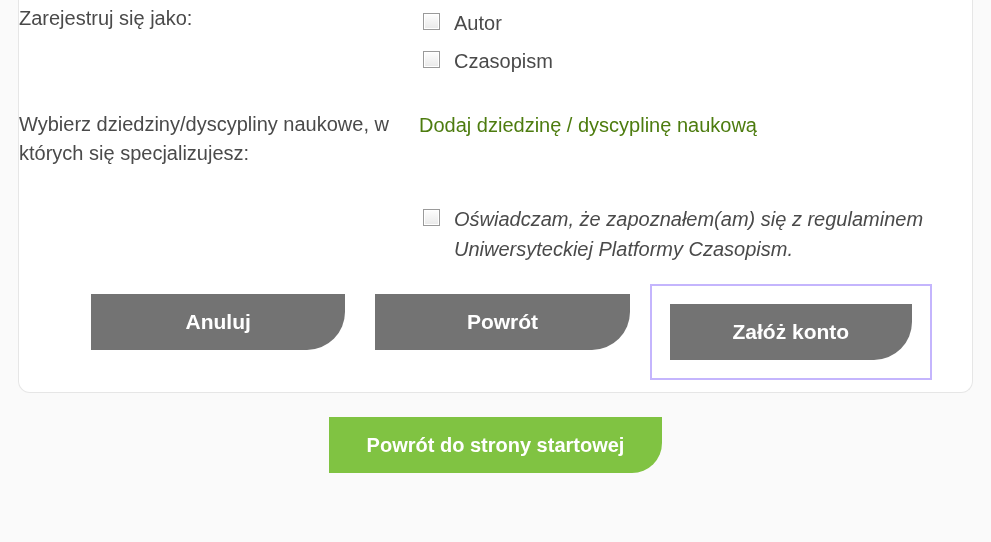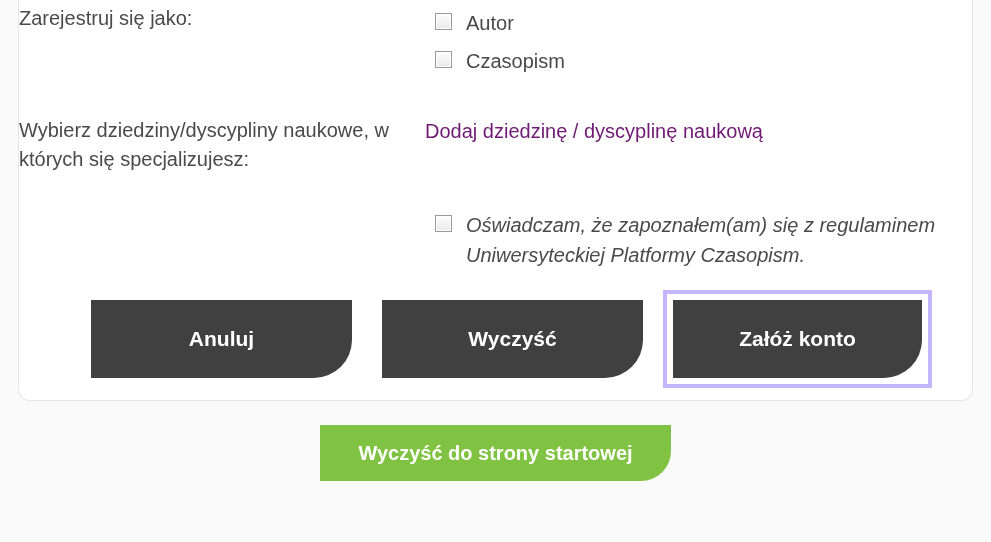--- a/index.html
+++ b/index.html
@@ -34,60 +34,60 @@
     padding-right: 18px;
     line-height: 1.45;
   }
   .value-col {
     flex: 1;
     padding-right: 30px;
   }
   .chk-line {
     display: flex;
     align-items: flex-start;
-    margin: 4px 0 8px 16px;
+    margin: 4px 0 8px 4px;
     line-height: 1.5;
   }
   .chk {
     width: 17px;
     height: 17px;
     border: 1px solid #9a9a9a;
     background: linear-gradient(#fefefe, #e9e9e9);
     margin-right: 14px;
     margin-top: 5px;
     flex: 0 0 auto;
     box-shadow: inset 0 0 0 1px #fff;
   }
   .link {
-    color: #701a75;
+    color: #4d7c0f;
     cursor: pointer;
     line-height: 1.5;
   }
   .btn-row {
     display: flex;
     gap: 30px;
     padding: 18px 50px 0 72px;
   }
   .btn {
-    background: #404040;
+    background: #737373;
     color: #fff;
     font-weight: bold;
     font-size: 21px;
-    height: 78px;
+    height: 56px;
     flex: 1;
     border: none;
     border-radius: 0 0 38px 0;
     display: flex;
     align-items: center;
     justify-content: center;
     cursor: pointer;
   }
   .highlight-box {
-    border: 4px solid #c4b5fd;
-    padding: 6px;
+    border: 2px solid #c4b5fd;
+    padding: 18px;
     display: flex;
     align-items: flex-start;
     justify-content: stretch;
     flex: 1;
     margin: -10px;
   }
   .highlight-box .btn { flex: 1; }
   .back-row {
     display: flex;
     justify-content: center;
@@ -120,42 +120,42 @@
         <span class="chk"></span>
         <span>Autor</span>
       </div>
       <div class="chk-line">
         <span class="chk"></span>
         <span>Czasopism</span>
       </div>
     </div>
   </div>
 
-  <div class="row" style="margin-top:24px;gap:6px;">
+  <div class="row" style="margin-top:18px;">
     <div class="label-col">Wybierz dziedziny/dyscypliny naukowe, w których się specjalizujesz:</div>
     <div class="value-col">
       <span class="link">Dodaj dziedzinę / dyscyplinę naukową</span>
     </div>
   </div>
 
   <div class="row" style="margin-top:24px;font-style:italic;">
     <div class="label-col"></div>
     <div class="value-col">
       <div class="chk-line">
         <span class="chk"></span>
         <span>Oświadczam, że zapoznałem(am) się z regulaminem Uniwersyteckiej Platformy Czasopism.</span>
       </div>
     </div>
   </div>
 
   <div class="btn-row">
     <button class="btn">Anuluj</button>
-    <button class="btn">Wyczyść</button>
+    <button class="btn">Powrót</button>
     <div class="highlight-box">
       <button class="btn">Załóż konto</button>
     </div>
   </div>
 
 </div>
 
 <div class="back-row">
-  <button class="btn-back">Wyczyść do strony startowej</button>
+  <button class="btn-back">Powrót do strony startowej</button>
 </div>
 
 </body></html>

